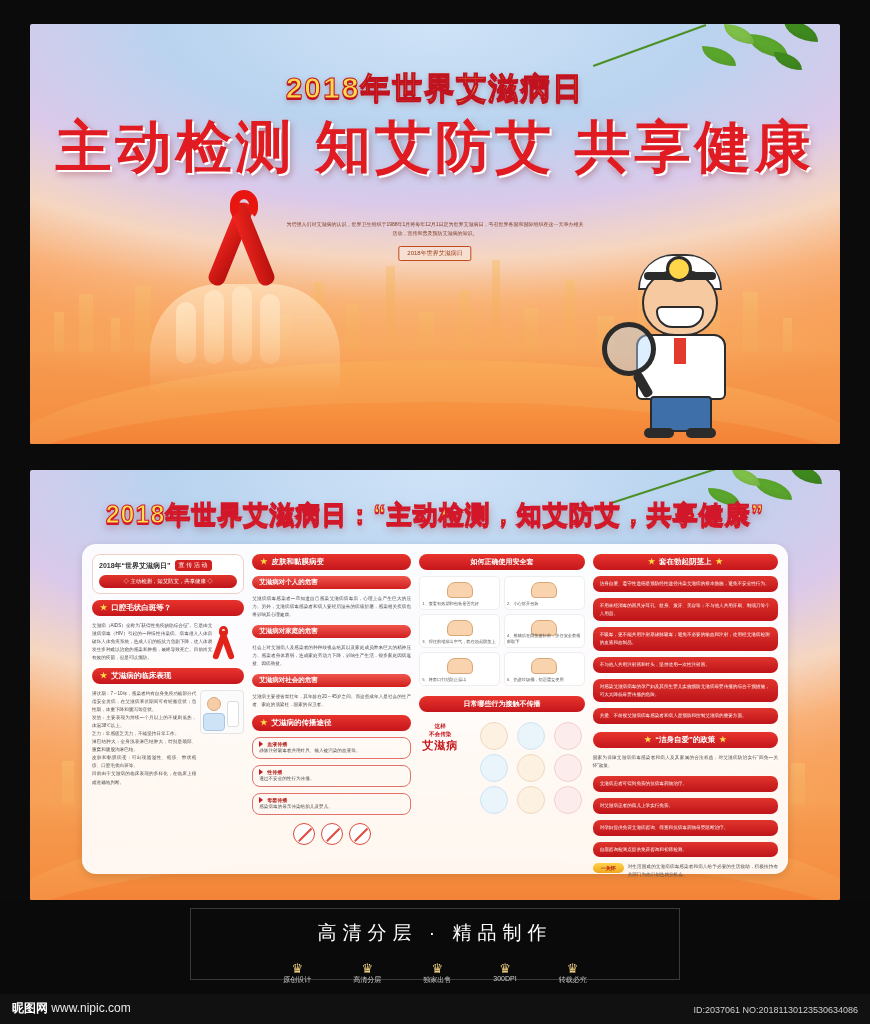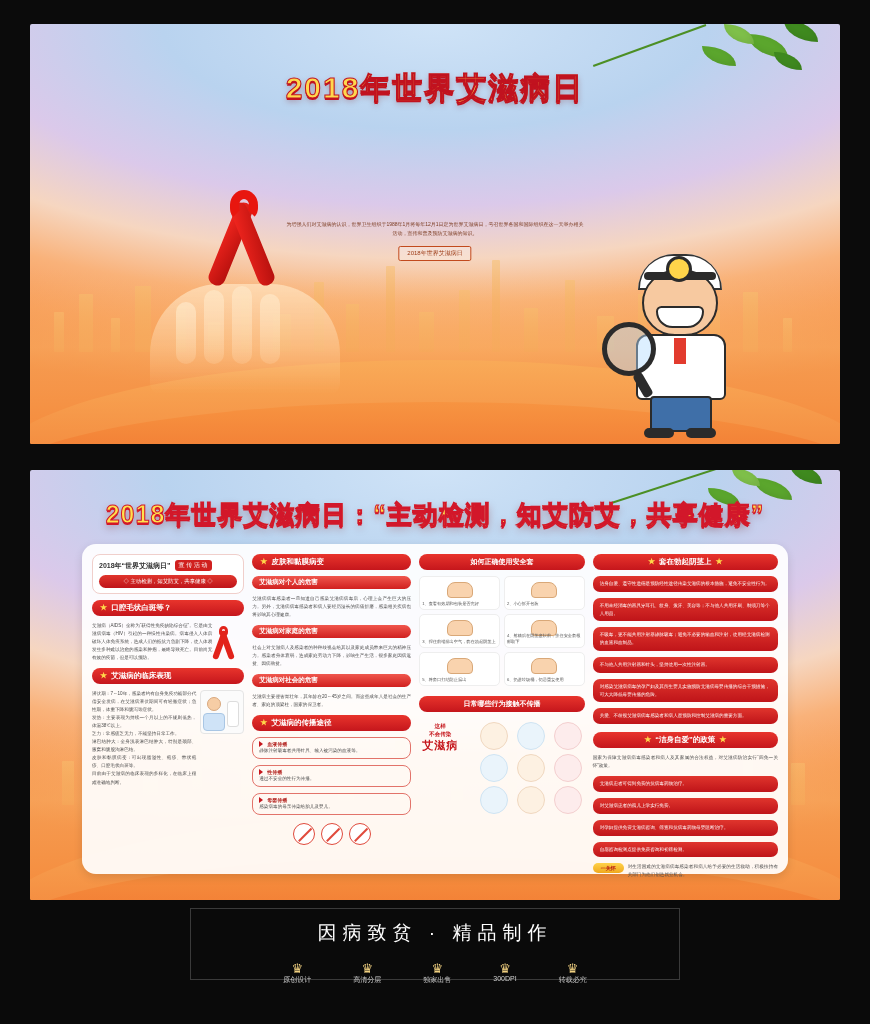--- a/index.html
+++ b/index.html
@@ -267,20 +267,21 @@
       <div class="finger" style="left:110px;height:70px;"></div>
     </div>
 
     <div class="ribbon">
       <b class="a"></b>
         <b class="b"></b>
         <s></s>
     </div>
 
     <div class="top-title-sub">2018年世界艾滋病日</div>
+    <div class="top-title-main">主动检测 知艾防艾 共享健康</div>
 
 
     <div class="top-desc">为增强人们对艾滋病的认识，世界卫生组织于1988年1月将每年12月1日定为世界艾滋病日，号召世界各国和国际组织在这一天举办相关活动，宣传和普及预防艾滋病的知识。</div>
     <div class="top-tag">2018年世界艾滋病日</div>
 
     <div class="doctor">
       <div class="doc-hair"></div>
       <div class="doc-head"></div>
       <div class="doc-band"></div>
       <div class="doc-mirror"></div>
@@ -522,21 +523,21 @@
           <span class="card-head-gold" style="font-size:5px; white-space:nowrap;">一关怀</span>
           <span class="body-text">对生活困难的艾滋病病毒感染者和病人给予必要的生活救助，积极扶持有关部门为他们创造就业机会。</span>
         </div>
       </div>
 
     </div>
   </div>
 
   <div class="footer">
     <div class="footer-frame"></div>
-    <div class="footer-title">因病致贫 · 精品制作</div>
+    <div class="footer-title">高清分层 · 精品制作</div>
     <div class="badges">
       <div class="badge">
         <span class="crown">♛</span>
         <span>原创设计</span>
       </div>
       <div class="badge">
         <span class="crown">♛</span>
         <span>高清分层</span>
       </div>
       <div class="badge">
@@ -545,15 +546,22 @@
       </div>
       <div class="badge">
         <span class="crown">♛</span>
         <span>300DPI</span>
       </div>
       <div class="badge">
         <span class="crown">♛</span>
         <span>转载必究</span>
       </div>
     </div>
+    <div class="bottom-bar">
+      <div class="nipic">
+        <span class="cn">昵图网</span>
+        <span>www.nipic.com</span>
+      </div>
+      <div class="idline">ID:2037061 NO:20181130123530634086</div>
+    </div>
   </div>
 
 </div>
 
 </body></html>

